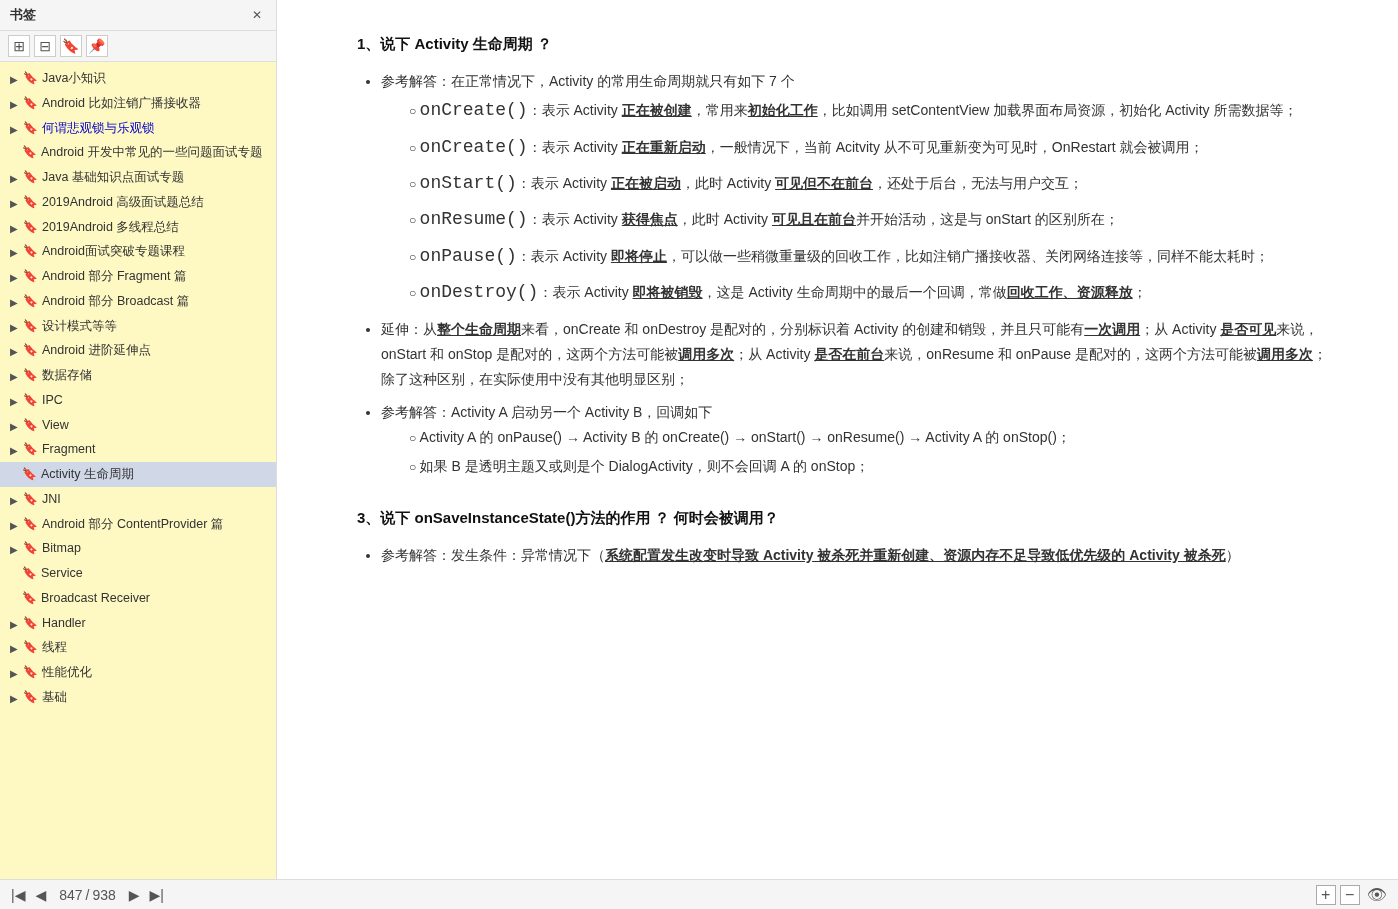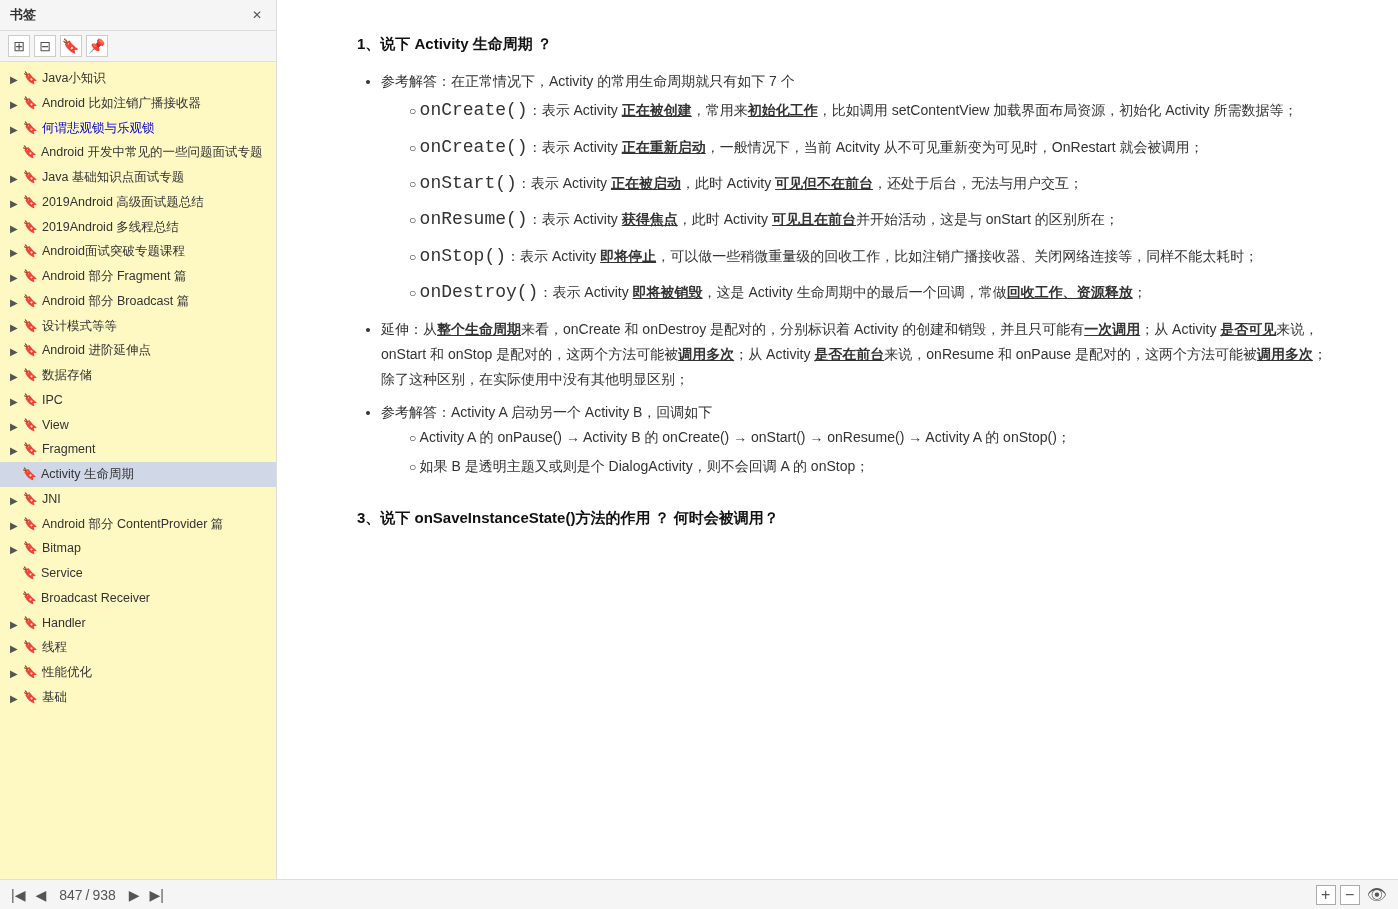--- a/index.html
+++ b/index.html
@@ -407,21 +407,21 @@
           <li>
             <code>onCreate()</code>：表示 Activity <span class="bold-underline">正在重新启动</span>，一般情况下，当前 Acitvity 从不可见重新变为可见时，OnRestart 就会被调用；
           </li>
           <li>
             <code>onStart()</code>：表示 Activity <span class="bold-underline">正在被启动</span>，此时 Activity <span class="bold-underline">可见但不在前台</span>，还处于后台，无法与用户交互；
           </li>
           <li>
             <code>onResume()</code>：表示 Activity <span class="bold-underline">获得焦点</span>，此时 Activity <span class="bold-underline">可见且在前台</span>并开始活动，这是与 onStart 的区别所在；
           </li>
           <li>
-            <code>onStop()</code>：表示 Activity <span class="bold-underline">即将停止</span>，可以做一些稍微重量级的回收工作，比如注销广播接收器、关闭网络连接等，同样不能太耗时；
+            <code>onPause()</code>：表示 Activity <span class="bold-underline">即将停止</span>，可以做一些稍微重量级的回收工作，比如注销广播接收器、关闭网络连接等，同样不能太耗时；
           </li>
           <li>
             <code>onDestroy()</code>：表示 Activity <span class="bold-underline">即将被销毁</span>，这是 Activity 生命周期中的最后一个回调，常做<span class="bold-underline">回收工作、资源释放</span>；
           </li>
         </ul>
       </li>
       <li>
         延伸：从<span class="bold-underline">整个生命周期</span>来看，onCreate 和 onDestroy 是配对的，分别标识着 Activity 的创建和销毁，并且只可能有<span class="bold-underline">一次调用</span>；从 Activity <span class="bold-underline">是否可见</span>来说，onStart 和 onStop 是配对的，这两个方法可能被<span class="bold-underline">调用多次</span>；从 Activity <span class="bold-underline">是否在前台</span>来说，onResume 和 onPause 是配对的，这两个方法可能被<span class="bold-underline">调用多次</span>；除了这种区别，在实际使用中没有其他明显区别；
       </li>
     </ul>
@@ -438,20 +438,25 @@
             如果 B 是透明主题又或则是个 DialogActivity，则不会回调 A 的 onStop；
           </li>
         </ul>
       </li>
     </ul>
 
     <h2>
       3、说下 onSaveInstanceState()方法的作用 ？ 何时会被调用？
     </h2>
 
+    <ul>
+      <li>
+        参考解答：发生条件：异常情况下（<span class="bold-underline">系统配置发生改变时导致 Activity 被杀死并重新创建、资源内存不足导致低优先级的 Activity 被杀死</span>）
+      </li>
+    </ul>
 
   </div>
 </div>
 
 <div class="bottom-bar">
   <div class="bottom-left">
     <span title="首页">|◀</span>
     <span title="上一页">◀</span>
     <span class="page-info">
       <span>847</span>/<span>938</span>

